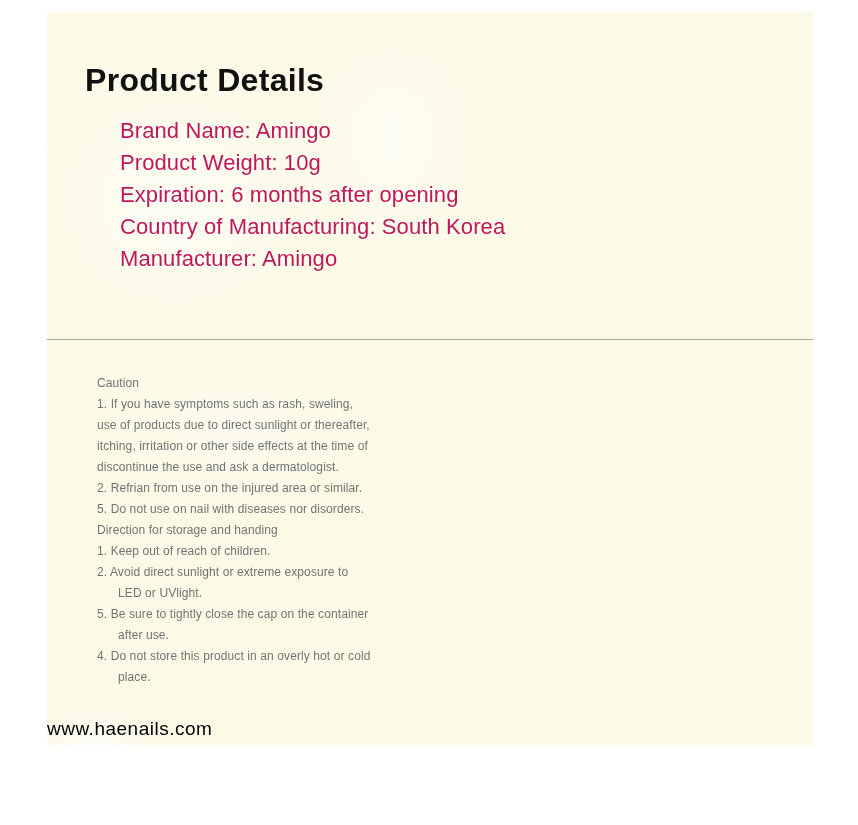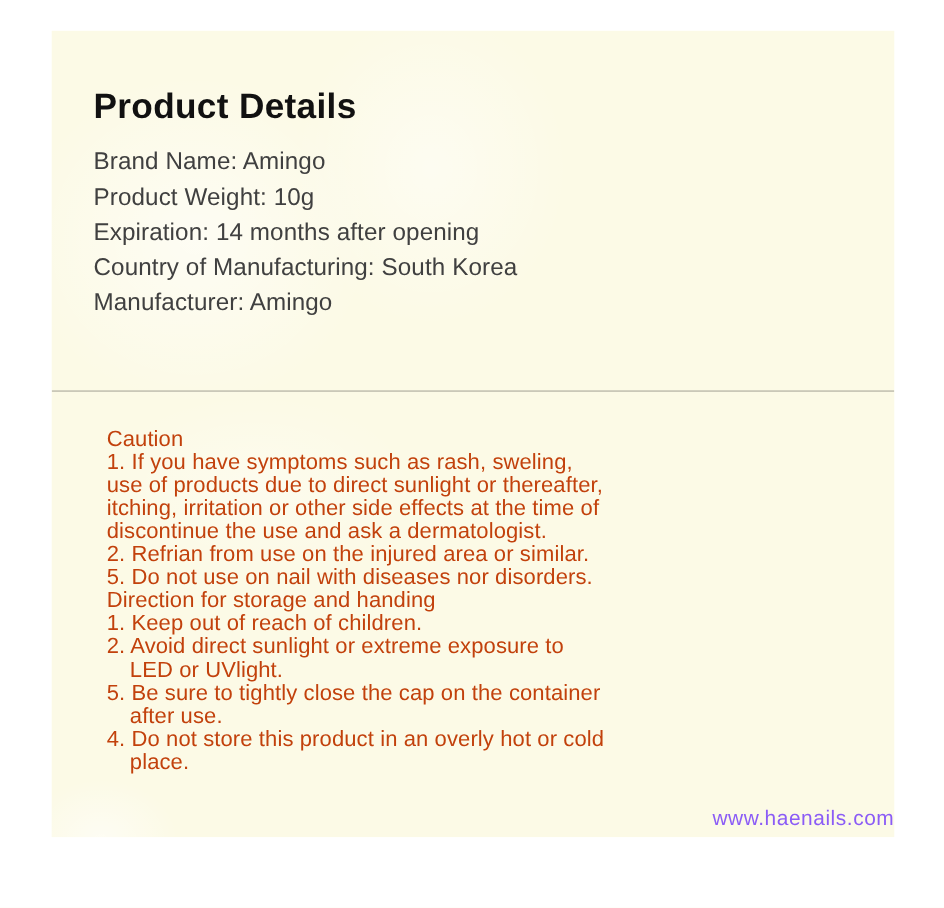--- a/index.html
+++ b/index.html
@@ -5,21 +5,21 @@
   * { box-sizing: border-box; margin: 0; padding: 0; }
   html, body {
     width: 858px; height: 825px;
     background: #ffffff;
     font-family: "Liberation Sans", sans-serif;
     overflow: hidden;
     position: relative;
   }
   .panel {
     position: absolute;
-    left: 47px; top: 28px;
+    left: 47px; top: 12px;
     width: 766px; height: 733px;
     background: #FCFAE6;
     overflow: hidden;
   }
   .blob { position: absolute; pointer-events: none; }
   .blob-1 {
     left: -30px; top: 40px; width: 320px; height: 300px;
     background: radial-gradient(closest-side, rgba(255,255,255,0.55), rgba(255,255,255,0));
   }
   .blob-2 {
@@ -44,69 +44,70 @@
     color: #111111;
   }
   .details {
     position: absolute;
     left: 38px; top: 103px;
   }
   .details .detail-line {
     font-size: 22px;
     line-height: 32px;
     font-weight: 400;
-    color: #404040;
+    color: #be185d;
     letter-spacing: 0.1px;
     white-space: nowrap;
+    margin-left: 35px;
   }
   .divider {
     position: absolute;
     left: 0; top: 327px;
     width: 100%; height: 1px;
     background: #A9A79A;
   }
   .caution {
     position: absolute;
     left: 50px; top: 361px;
     width: 440px;
   }
   .caution .caution-line {
-    font-size: 20px;
+    font-size: 12px;
     line-height: 21px;
     font-weight: 400;
-    color: #c2410c;
+    color: #737373;
     letter-spacing: 0.1px;
     white-space: nowrap;
   }
   .caution .caution-line.indent { padding-left: 21px; }
   .website {
     position: absolute;
     left: 0; right: 0; top: 705px;
-    text-align: right;
+    text-align: left;
     font-size: 19px;
     line-height: 24px;
     letter-spacing: 0.5px;
-    color: #8b5cf6;
+    color: #000000;
   }
 </style>
 </head>
 <body>
 
 <div class="panel">
   <div class="blob blob-1"></div>
   <div class="blob blob-2"></div>
   <div class="blob blob-3"></div>
   <div class="blob blob-4"></div>
 
   <h1 class="title">Product Details</h1>
 
   <div class="details">
     <div class="detail-line">Brand Name: Amingo</div>
     <div class="detail-line">Product Weight: 10g</div>
-    <div class="detail-line">Expiration: 14 months after opening</div>
+    <div class="detail-line">Expiration: 6 months after opening</div>
     <div class="detail-line">Country of Manufacturing: South Korea</div>
     <div class="detail-line">Manufacturer: Amingo</div>
   </div>
 
   <div class="divider"></div>
 
   <div class="caution">
     <div class="caution-line">Caution</div>
     <div class="caution-line">1. If you have symptoms such as rash, sweling,</div>
     <div class="caution-line">use of products due to direct sunlight or thereafter,</div>

